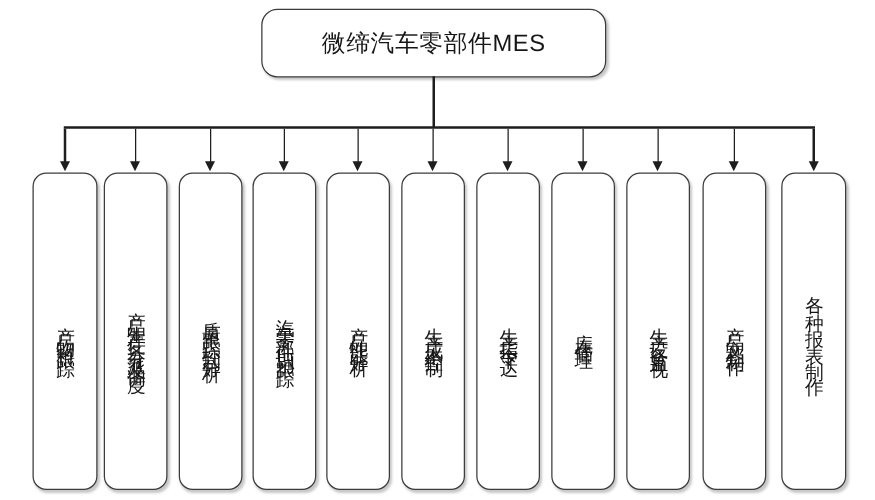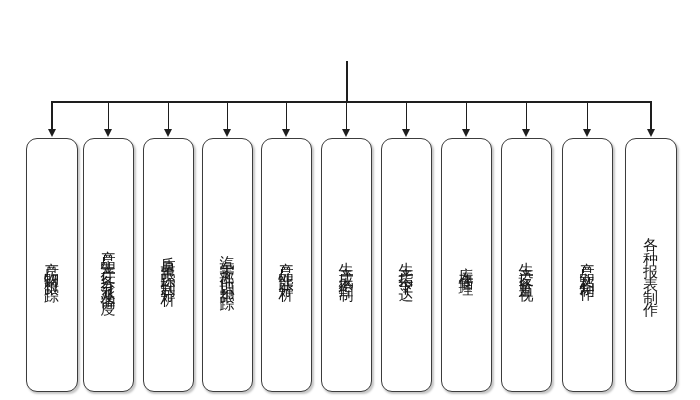--- a/index.html
+++ b/index.html
@@ -55,20 +55,23 @@
     border-left: 4.2px solid transparent;
     border-right: 4.2px solid transparent;
     border-top: 8.5px solid #1e1e1e;
   }
 </style>
 </head>
 <body>
 
 <div class="stage">
 
+  <div class="node root">
+    <span>微缔汽车零部件MES</span>
+  </div>
 
   <div class="line trunk"></div>
   <div class="line hline"></div>
 
   <div class="line drop" style="left:51.2px"></div>
   <div class="line drop" style="left:107.7px"></div>
   <div class="line drop" style="left:167.7px"></div>
   <div class="line drop" style="left:226.7px"></div>
   <div class="line drop" style="left:285.7px"></div>
   <div class="line drop" style="left:345.7px"></div>

